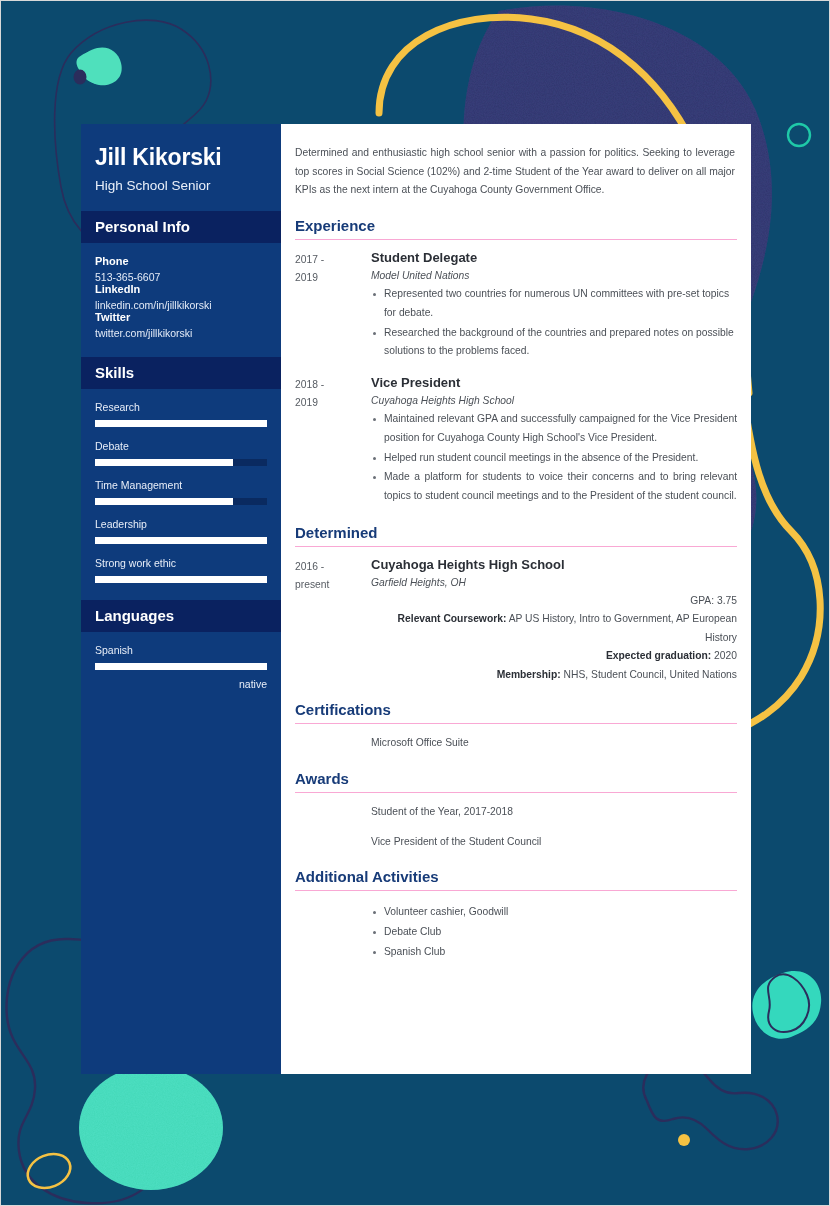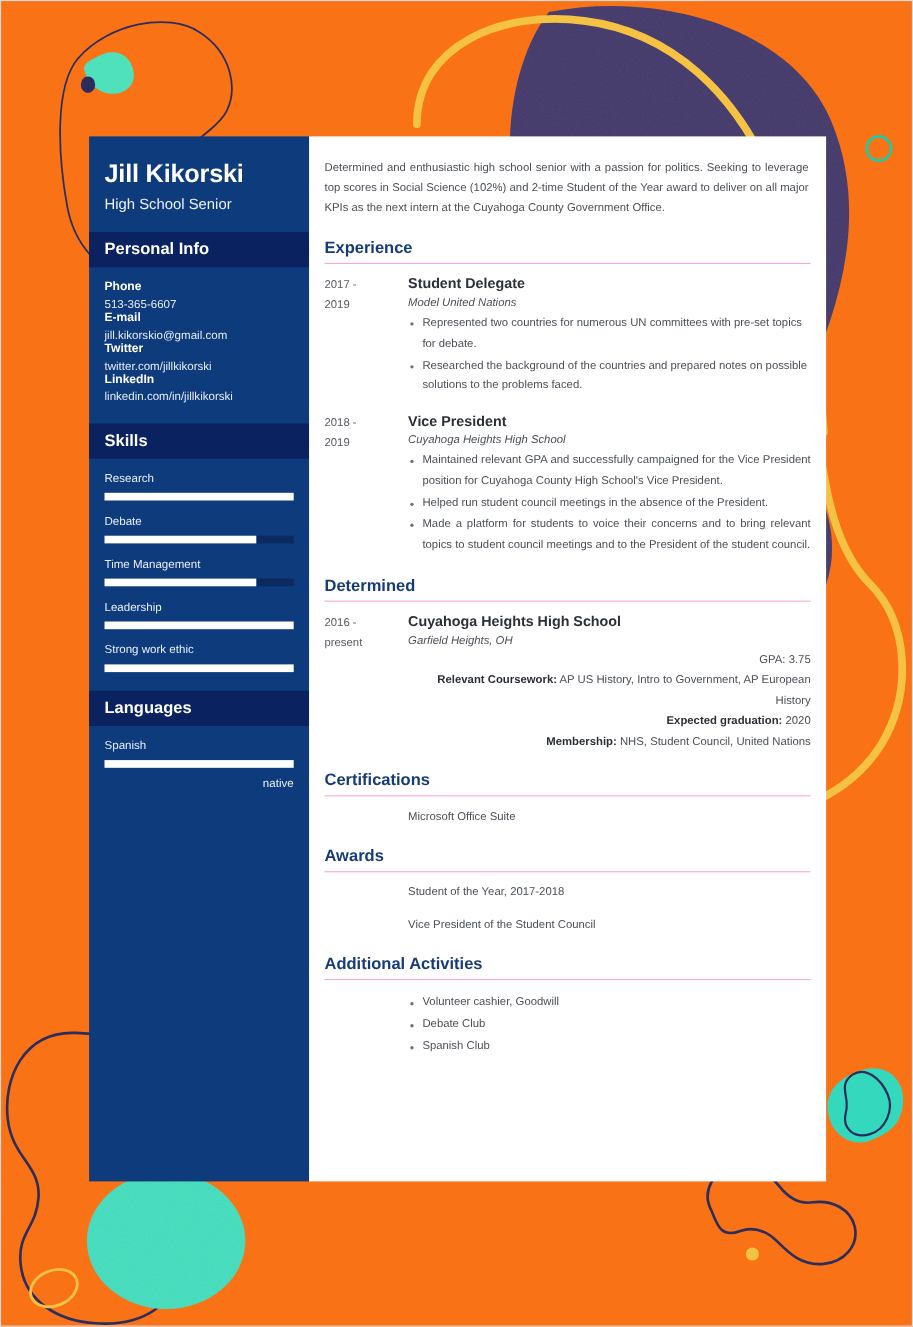--- a/index.html
+++ b/index.html
@@ -9,21 +9,21 @@
     height: 1206px;
     background: #ffffff;
     font-family: "Liberation Sans", sans-serif;
     overflow: hidden;
   }
 
   #page {
     position: relative;
     width: 830px;
     height: 1206px;
-    background: #f97316;
+    background: #0c4a6e;
     border: 1px solid #d9d9d9;
     overflow: hidden;
   }
 
   
   #decor {
     position: absolute;
     inset: 0;
     width: 830px;
     height: 1206px;
@@ -303,30 +303,26 @@
         <div class="sb-role">High School Senior</div>
       </div>
 
       <div class="sb-sec-head">Personal Info</div>
       <div class="sb-body">
         <div>
           <div class="pi-label">Phone</div>
           <div class="pi-value">513-365-6607</div>
         </div>
         <div>
-          <div class="pi-label">E-mail</div>
-          <div class="pi-value">jill.kikorskio@gmail.com</div>
+          <div class="pi-label">LinkedIn</div>
+          <div class="pi-value">linkedin.com/in/jillkikorski</div>
         </div>
         <div>
           <div class="pi-label">Twitter</div>
           <div class="pi-value">twitter.com/jillkikorski</div>
-        </div>
-        <div>
-          <div class="pi-label">LinkedIn</div>
-          <div class="pi-value">linkedin.com/in/jillkikorski</div>
         </div>
         <div class="sb-spacer"></div>
       </div>
 
       <div class="sb-sec-head">Skills</div>
       <div class="sb-body">
         <div class="skill">
           <div class="skill-name">Research</div>
           <div class="skill-track">
             <div class="skill-fill" style="width: 100%;"></div>

